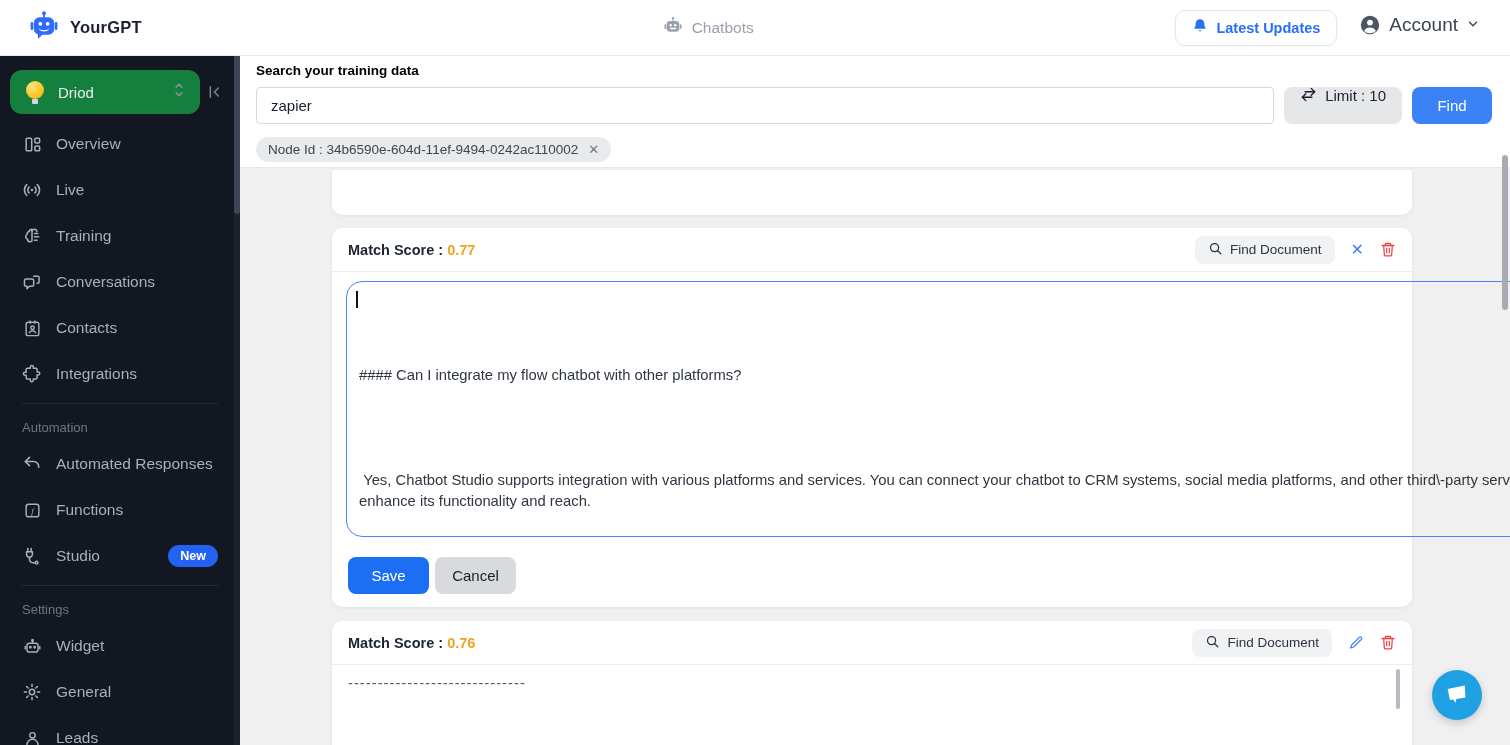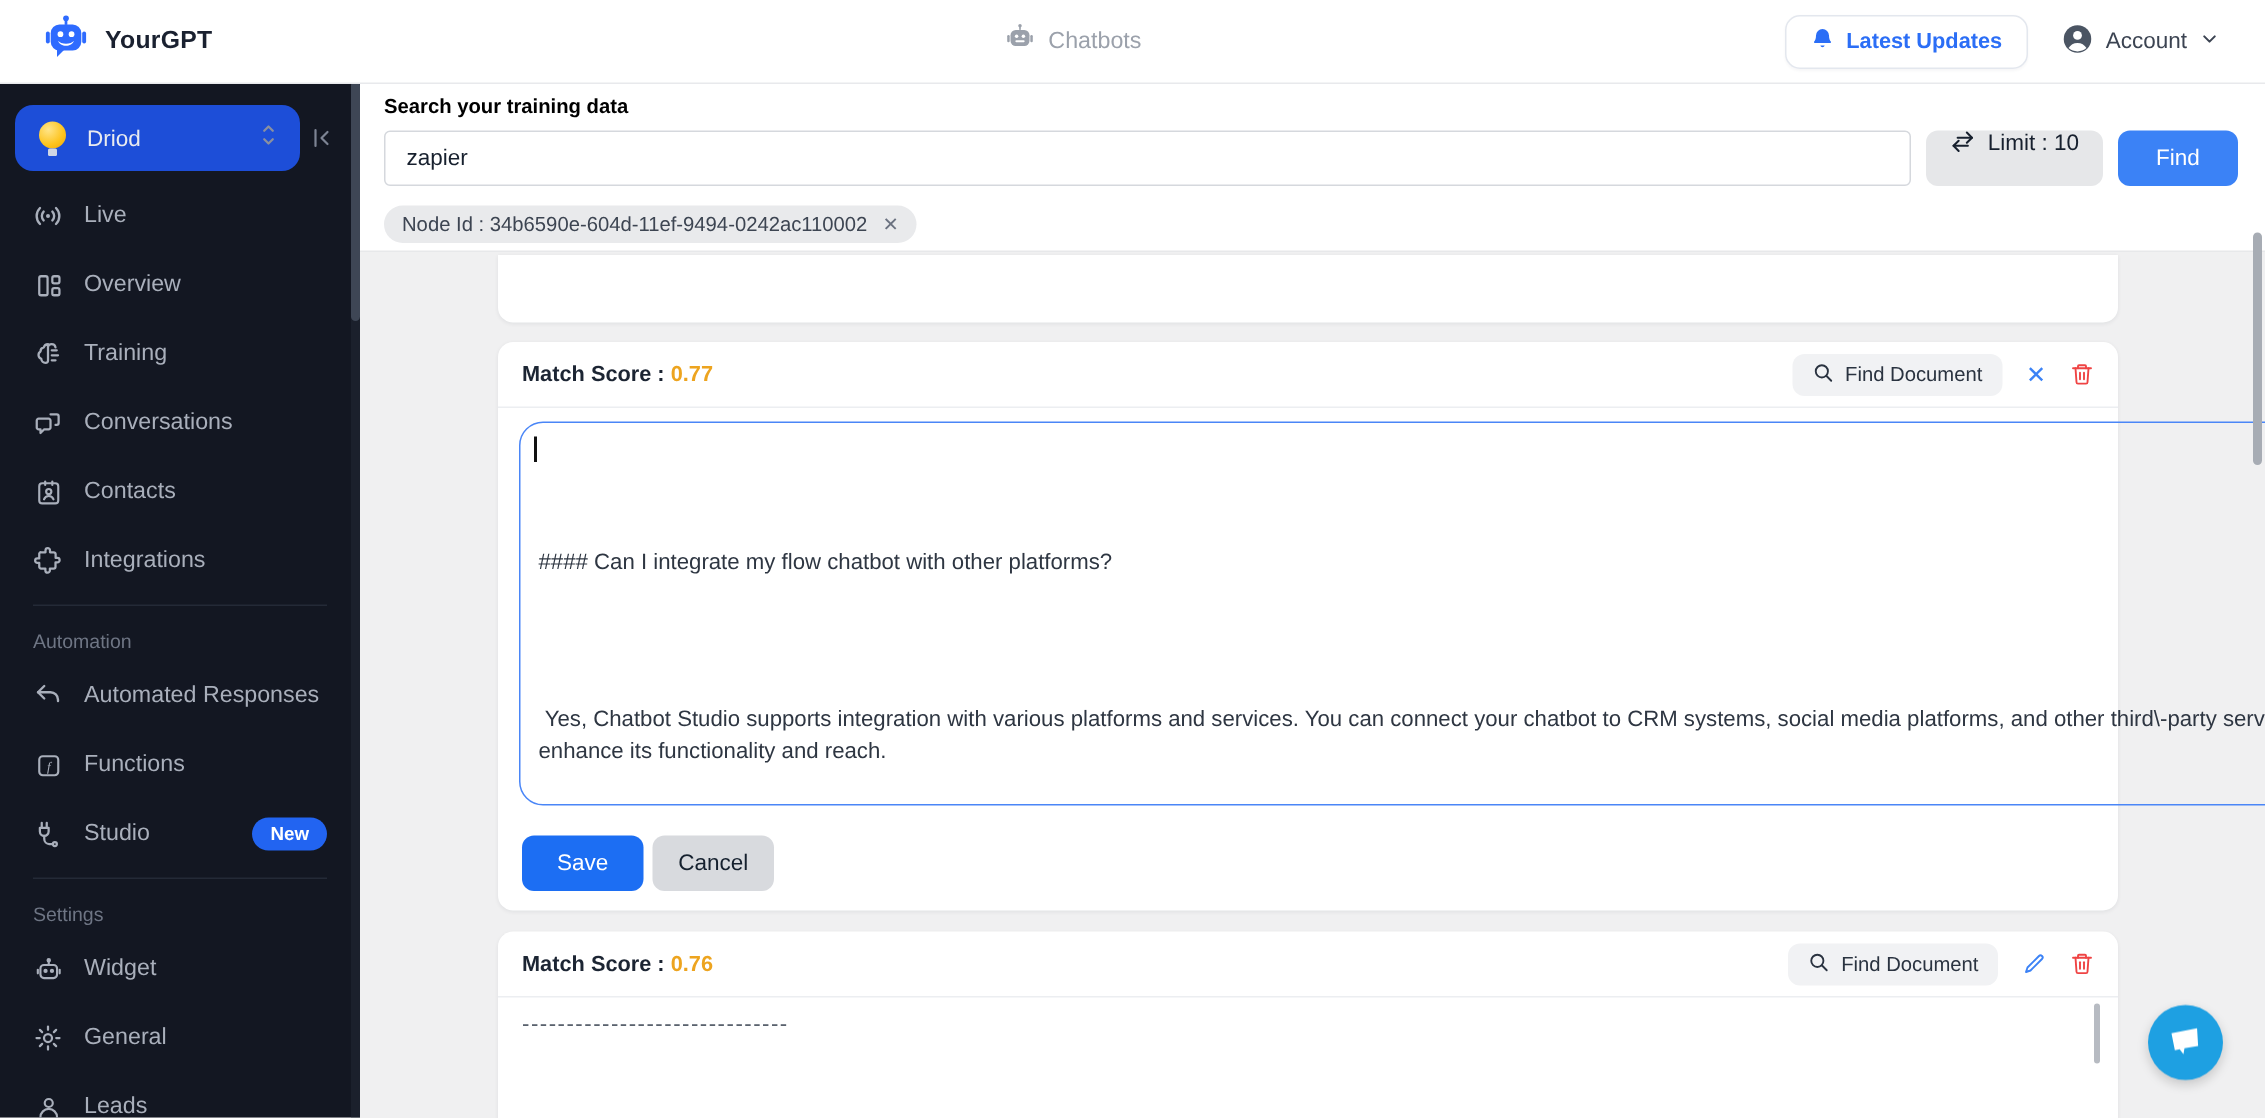--- a/index.html
+++ b/index.html
@@ -5,28 +5,28 @@
   * { margin:0; padding:0; box-sizing:border-box; }
   html,body { width:1510px; height:745px; overflow:hidden; font-family:"Liberation Sans", sans-serif; background:#f0f0f1; }
 
   
   .header { position:fixed; top:0; left:0; width:1510px; height:56px; background:#fff; border-bottom:1px solid #e8e9ec; display:flex; align-items:center; z-index:30; }
   .brand { display:flex; align-items:center; gap:10px; padding-left:28px; width:240px; }
   .brand-name { font-size:16.5px; font-weight:bold; color:#1a2130; letter-spacing:.2px; }
   .header-center { flex:1; display:flex; justify-content:center; align-items:center; gap:8px; color:#9ba1ab; font-size:15.5px; }
   .header-right { display:flex; align-items:center; gap:22px; padding-right:30px; }
   .latest-updates { display:flex; align-items:center; gap:8px; border:1px solid #e3e7ee; border-radius:10px; background:#fff; height:36px; padding:0 16px; color:#2b6ef6; font-size:14.5px; font-weight:600; cursor:pointer; box-shadow:0 1px 2px rgba(16,24,40,.04); }
-  .account { display:flex; align-items:center; gap:8px; color:#3c4452; font-size:15px; font-weight:500; cursor:pointer; }
+  .account { display:flex; gap:8px; color:#3c4452; font-size:19px; font-weight:500; cursor:pointer; }
 
   
   .sidebar { position:fixed; top:54px; left:0; width:240px; height:691px; background:#131722; color:#a9afbb; overflow:hidden; z-index:20; }
   .sidebar-scroll-track { position:absolute; top:0; right:0; width:6px; height:100%; background:#1b202c; }
   .sidebar-scroll-thumb { position:absolute; top:0; right:0; width:6px; height:160px; background:#3e4655; border-radius:3px; }
   .workspace-row { display:flex; align-items:center; margin:16px 10px 0 10px; }
-  .workspace-pill { flex:1; display:flex; align-items:center; gap:12px; background:#1d4ed8; border-radius:12px; height:44px; padding:0 14px; cursor:pointer; }
+  .workspace-pill { flex:1; display:flex; align-items:center; gap:12px; background:#15803d; border-radius:12px; height:44px; padding:0 14px; cursor:pointer; }
   .bulb { width:22px; height:22px; position:relative; }
   .bulb .glass { position:absolute; left:2px; top:0; width:18px; height:18px; border-radius:50%; background:radial-gradient(circle at 35% 30%, #ffe589, #fdc31c 60%, #eda408); }
   .bulb .base { position:absolute; left:8px; bottom:-1px; width:6px; height:5px; background:#cfd6e4; border-radius:1px; }
   .workspace-name { flex:1; color:#e9ebef; font-size:15px; font-weight:500; }
   .collapse-btn { width:30px; display:flex; justify-content:center; color:#8a90a0; cursor:pointer; }
   .nav { margin-top:7px; }
   .nav-item { display:flex; align-items:center; gap:14px; height:46px; padding:0 0 0 22px; font-size:15.5px; color:#a9afbb; cursor:pointer; }
   .nav-ic { width:20px; height:20px; flex:0 0 20px; display:flex; align-items:center; justify-content:center; }
   .nav-divider { height:1px; background:#242a37; margin:6px 22px 0 22px; }
   .section-label { padding:16px 0 6px 22px; font-size:13px; color:#6e7584; }
@@ -150,39 +150,39 @@
       <svg width="16" height="16" viewBox="0 0 24 24" fill="none" stroke="#7d8494" stroke-width="2.2" stroke-linecap="round" stroke-linejoin="round">
           <line x1="5" y1="4" x2="5" y2="20"></line>
           <polyline points="17 6 11 12 17 18"></polyline>
         </svg>
     </span>
   </div>
 
   <div class="nav">
     <div class="nav-item">
       <span class="nav-ic">
+        <svg width="19" height="19" viewBox="0 0 24 24" fill="none" stroke="currentColor" stroke-width="1.9" stroke-linecap="round" stroke-linejoin="round">
+            <rect x="4" y="4" width="7" height="16" rx="1.5"></rect>
+            <rect x="15" y="4" width="6" height="6" rx="1.5"></rect>
+            <rect x="15" y="14" width="6" height="6" rx="1.5"></rect>
+          </svg>
+      </span>
+      <span>Overview</span>
+    </div>
+    <div class="nav-item">
+      <span class="nav-ic">
         <svg width="20" height="20" viewBox="0 0 24 24" fill="none" stroke="currentColor" stroke-width="1.9" stroke-linecap="round">
             <circle cx="12" cy="12" r="1.6" fill="currentColor" stroke="none"></circle>
             <path d="M8.5 15.5a5 5 0 0 1 0-7"></path>
             <path d="M15.5 8.5a5 5 0 0 1 0 7"></path>
             <path d="M5.6 18.4a9 9 0 0 1 0-12.8"></path>
             <path d="M18.4 5.6a9 9 0 0 1 0 12.8"></path>
           </svg>
       </span>
       <span>Live</span>
-    </div>
-    <div class="nav-item">
-      <span class="nav-ic">
-        <svg width="19" height="19" viewBox="0 0 24 24" fill="none" stroke="currentColor" stroke-width="1.9" stroke-linecap="round" stroke-linejoin="round">
-            <rect x="4" y="4" width="7" height="16" rx="1.5"></rect>
-            <rect x="15" y="4" width="6" height="6" rx="1.5"></rect>
-            <rect x="15" y="14" width="6" height="6" rx="1.5"></rect>
-          </svg>
-      </span>
-      <span>Overview</span>
     </div>
     <div class="nav-item">
       <span class="nav-ic">
         <svg width="20" height="20" viewBox="0 0 24 24" fill="none" stroke="currentColor" stroke-width="1.8" stroke-linecap="round" stroke-linejoin="round">
             <path d="M12 4a3.5 3.5 0 0 0-3.4 2.7A3.3 3.3 0 0 0 6 10a3.2 3.2 0 0 0 .6 5.8A3.4 3.4 0 0 0 10 19c1 0 2-.5 2-1.6V6z"></path>
             <path d="M12 6c.4-1.2 1.4-2 2.8-2 1.6 0 3 1.2 3.2 2.7"></path>
             <path d="M15 9h4"></path>
             <path d="M15 13h5"></path>
             <path d="M15 17h3"></path>
           </svg>

